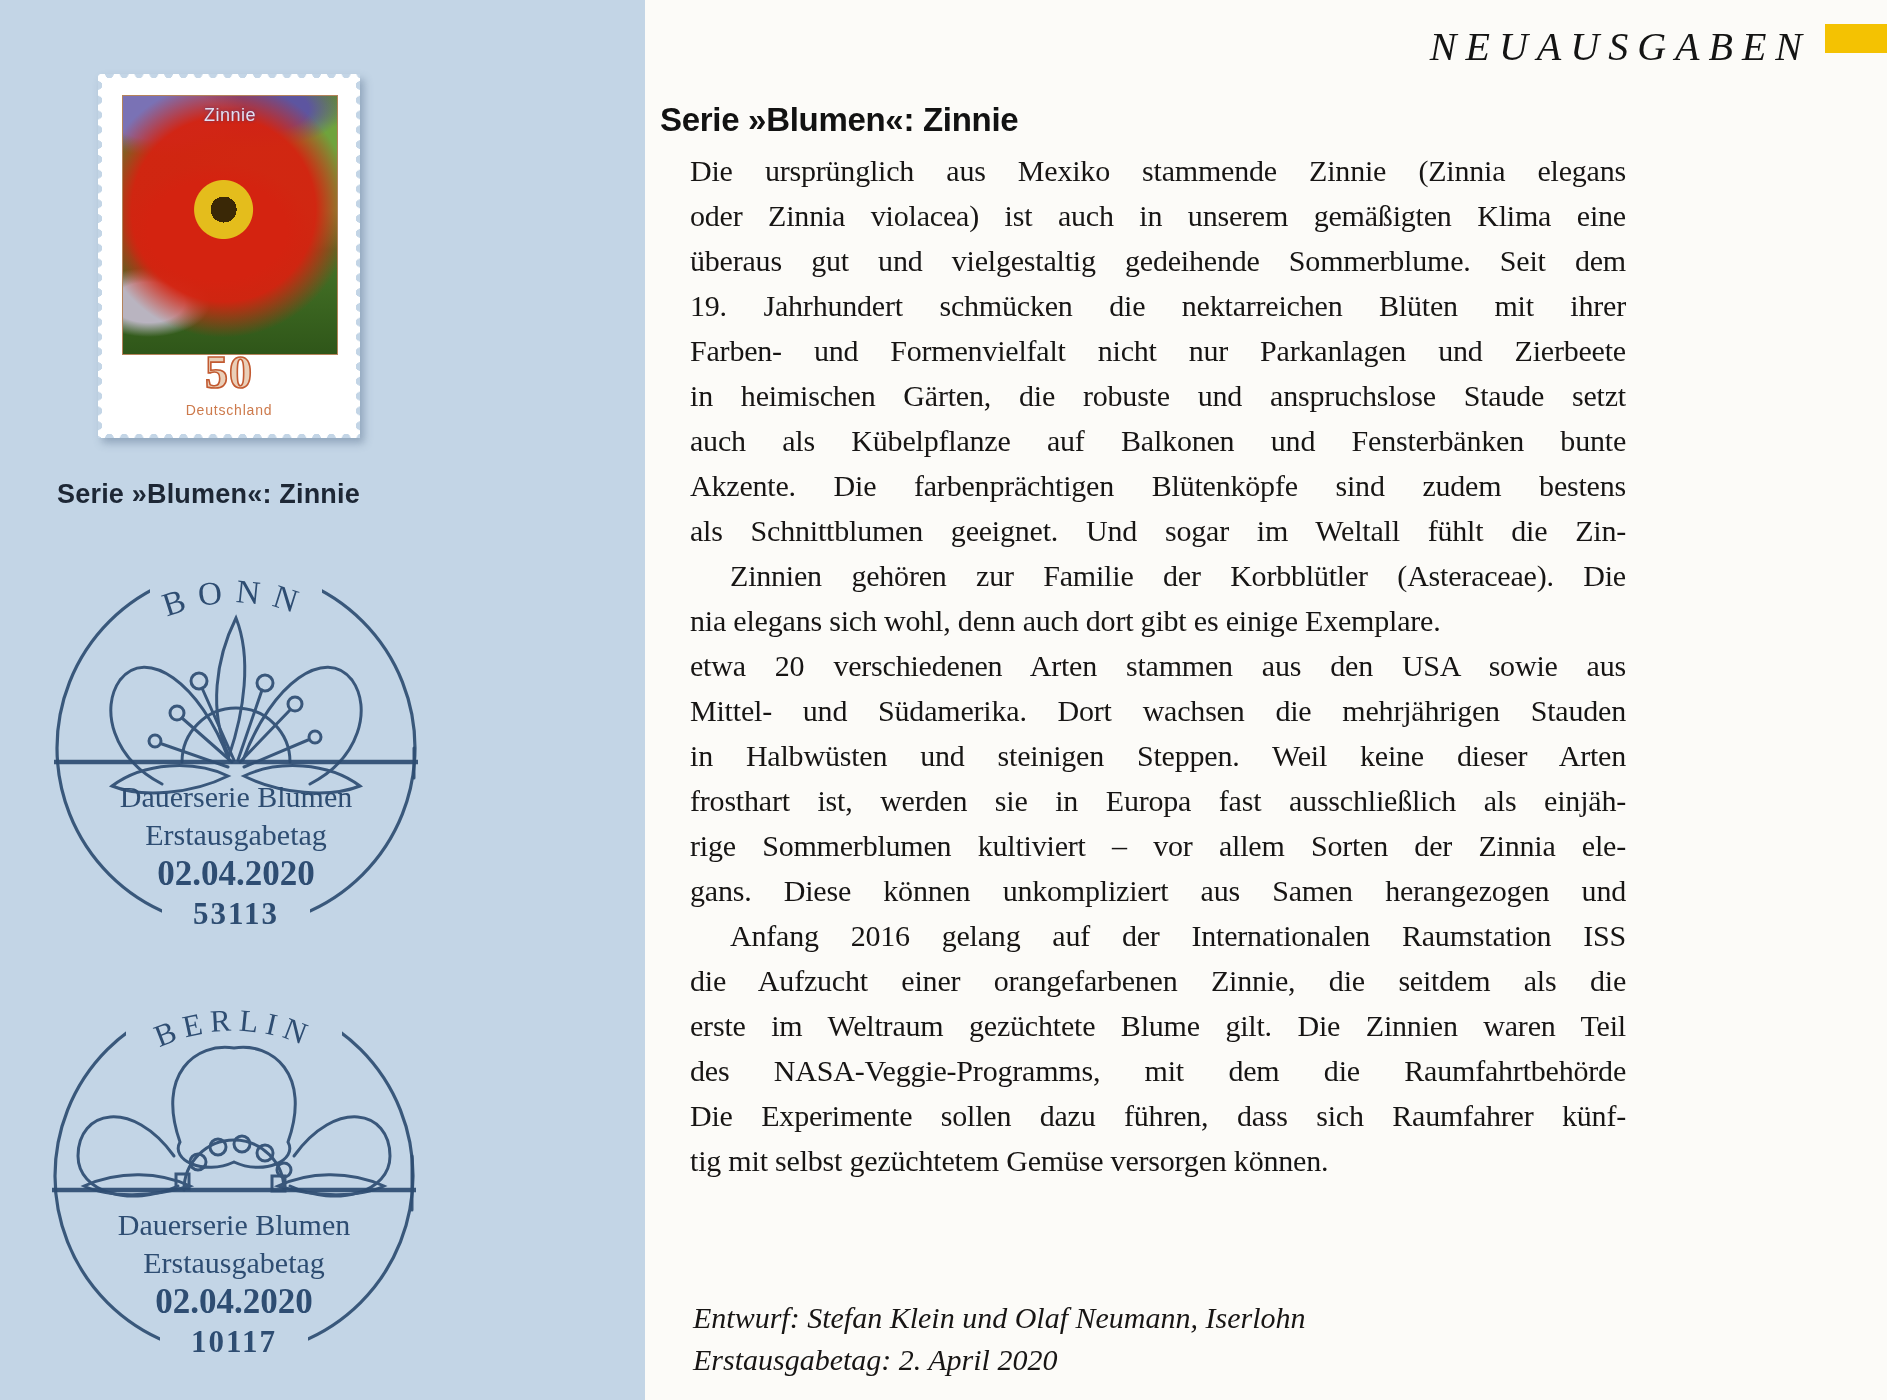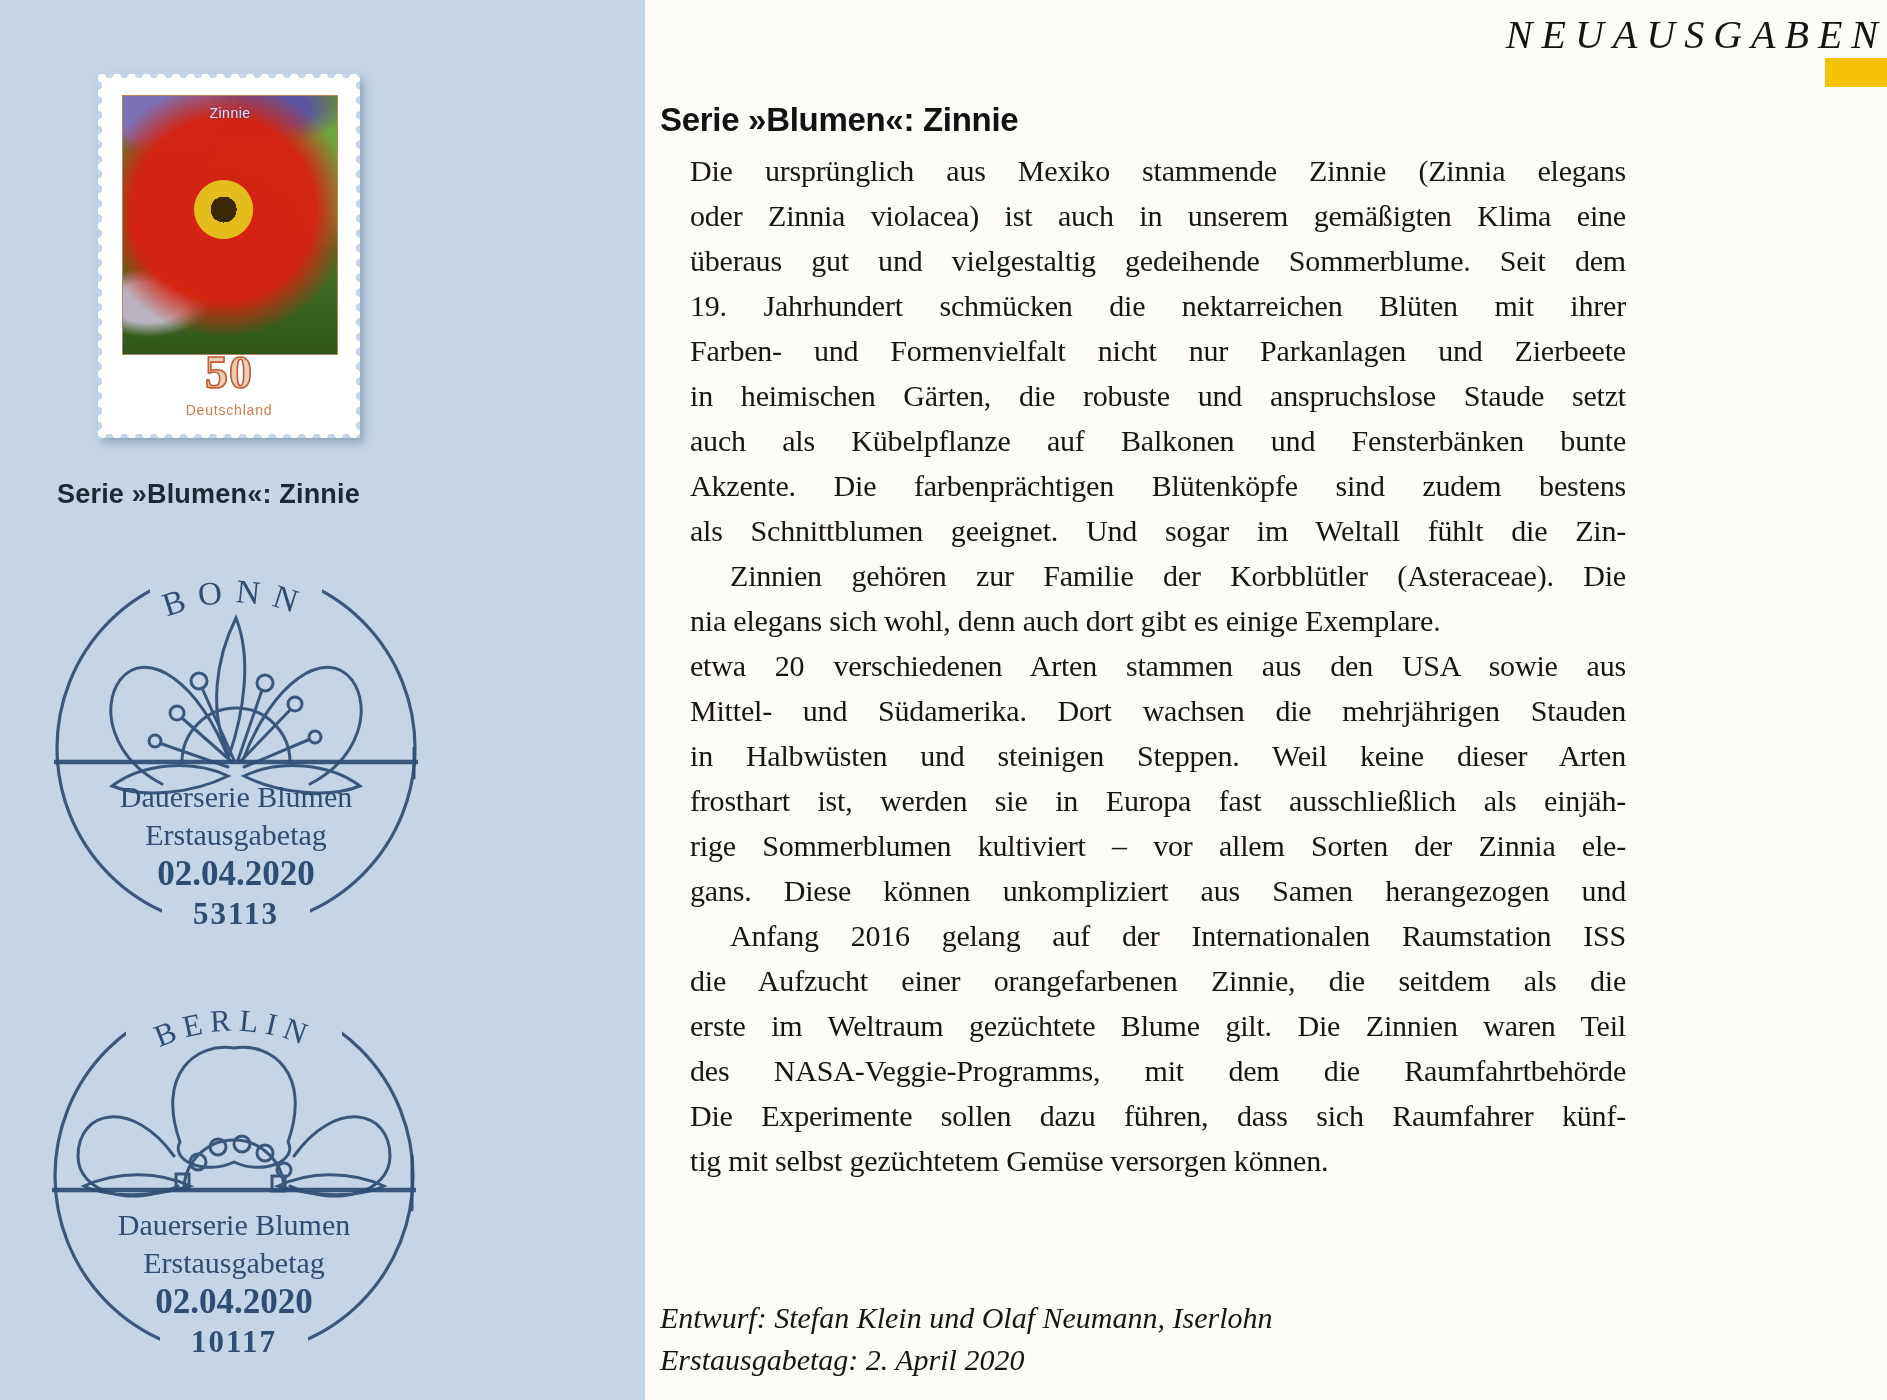--- a/index.html
+++ b/index.html
@@ -37,21 +37,21 @@
       radial-gradient(circle at 47% 44%, #3a2806 0 13px, #e4bd1c 13px 29px, rgba(212,35,16,.97) 30px 92px, rgba(212,35,16,0) 128px),
       radial-gradient(ellipse 120px 86px at 44% 52%, #d42310 0 58%, rgba(212,35,16,0) 78%),
       radial-gradient(ellipse 120px 58px at 18% 7%, #7a72b5 0 45%, rgba(122,114,181,0) 72%),
       radial-gradient(ellipse 118px 52px at 62% 5%, #5d55a0 0 45%, rgba(93,85,160,0) 75%),
       radial-gradient(ellipse 86px 48px at 12% 80%, #b9b4c0 0 42%, rgba(185,180,192,0) 72%),
       radial-gradient(ellipse 180px 110px at 88% 28%, #6fa33c 0 40%, rgba(111,163,60,0) 75%),
       linear-gradient(180deg,#5d7d33 0%,#52802a 35%,#416d24 70%,#2f5619 100%);
   }
   .stamp-photo-label{
     position:absolute;left:50%;top:9px;transform:translateX(-50%);
-    font-family:"Liberation Sans",sans-serif;font-size:14px;color:#e3dff0;
+    font-family:"Liberation Sans",sans-serif;font-size:18px;color:#e3dff0;
     text-shadow:0 0 3px rgba(70,62,130,.9);letter-spacing:.5px;
   }
   .stamp-value{
     position:absolute;left:0;right:0;bottom:42px;text-align:center;
     font:700 46px/46px "Liberation Serif",serif;color:#eacfb8;
     -webkit-text-stroke:1.6px #c25a31;letter-spacing:1px;
   }
   .stamp-country{
     position:absolute;left:0;right:0;bottom:20px;text-align:center;
     font:14px/16px "Liberation Sans",sans-serif;color:#cd7a4c;letter-spacing:.8px;margin-top:16px;
@@ -66,39 +66,39 @@
   .postmark .art{stroke:var(--ink);fill:none;stroke-width:3;stroke-linecap:round;opacity:.92;}
   .postmark .ring{stroke:var(--ink);fill:none;stroke-width:3.2;opacity:.92;}
   .postmark .base{stroke:var(--ink);stroke-width:4.5;opacity:.92;}
   .postmark .mask{fill:var(--sb);stroke:none;}
   .pm-city{font-size:33px;letter-spacing:12px;}
   .pm-city-long{font-size:31px;letter-spacing:7px;}
   .pm-line{font-size:30px;}
   .pm-date{font-size:35px;font-weight:700;}
   .pm-code{font-size:31px;font-weight:700;letter-spacing:2px;}
   
-  .kicker-row{position:absolute;top:12px;right:0;display:flex;align-items:flex-end;flex-direction:column;}
+  .kicker-row{position:absolute;top:24px;right:0;display:flex;}
   .kicker{
     font:italic 40px/46px "Liberation Serif",serif;color:#141414;letter-spacing:9px;
   }
   .kicker-block{width:62px;height:29px;margin-left:14px;margin-bottom:4px;}
   .headline{
     position:absolute;left:660px;top:100px;margin:0;
     font:700 33px/40px "Liberation Sans",sans-serif;color:#121212;letter-spacing:-.3px;
   }
   .article-body{position:absolute;left:660px;top:148px;width:936px;margin-left:30px;}
   .bline{
     height:45px;overflow:hidden;
     font:30px/45px "Liberation Serif",serif;color:var(--body-ink);
     text-align:justify;text-align-last:justify;letter-spacing:-.2px;
   }
   .bline.last{text-align-last:left;}
   .bline.indent{text-indent:40px;}
   .credits{position:absolute;left:660px;top:1297px;width:936px;}
-  .credit-line{font:italic 30px/42px "Liberation Serif",serif;color:var(--body-ink);}
+  .credit-line{font:italic 30px/42px "Liberation Serif",serif;color:var(--body-ink);margin-left:33px;}
 </style>
 </head>
 <body>
 
 <div class="page">
 
   <aside class="sidebar">
 
     <div class="stamp">
       <div class="stamp-photo">

